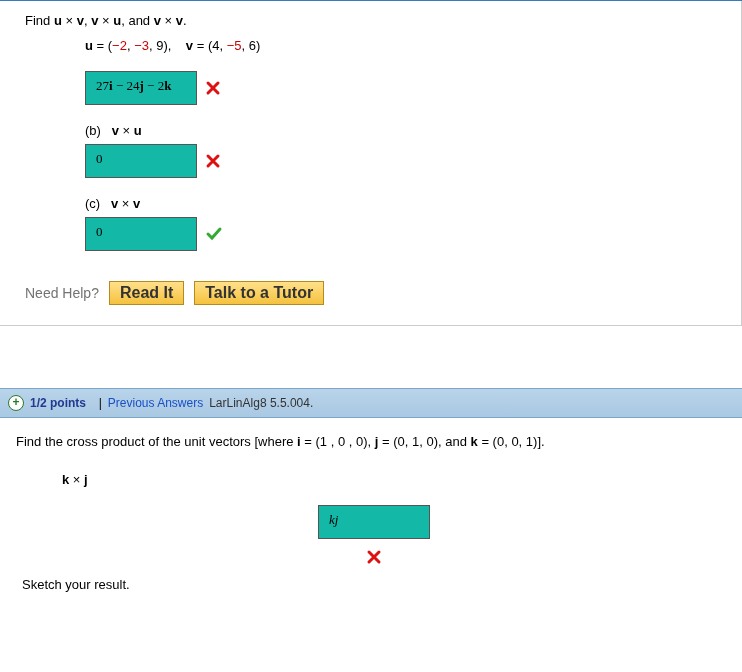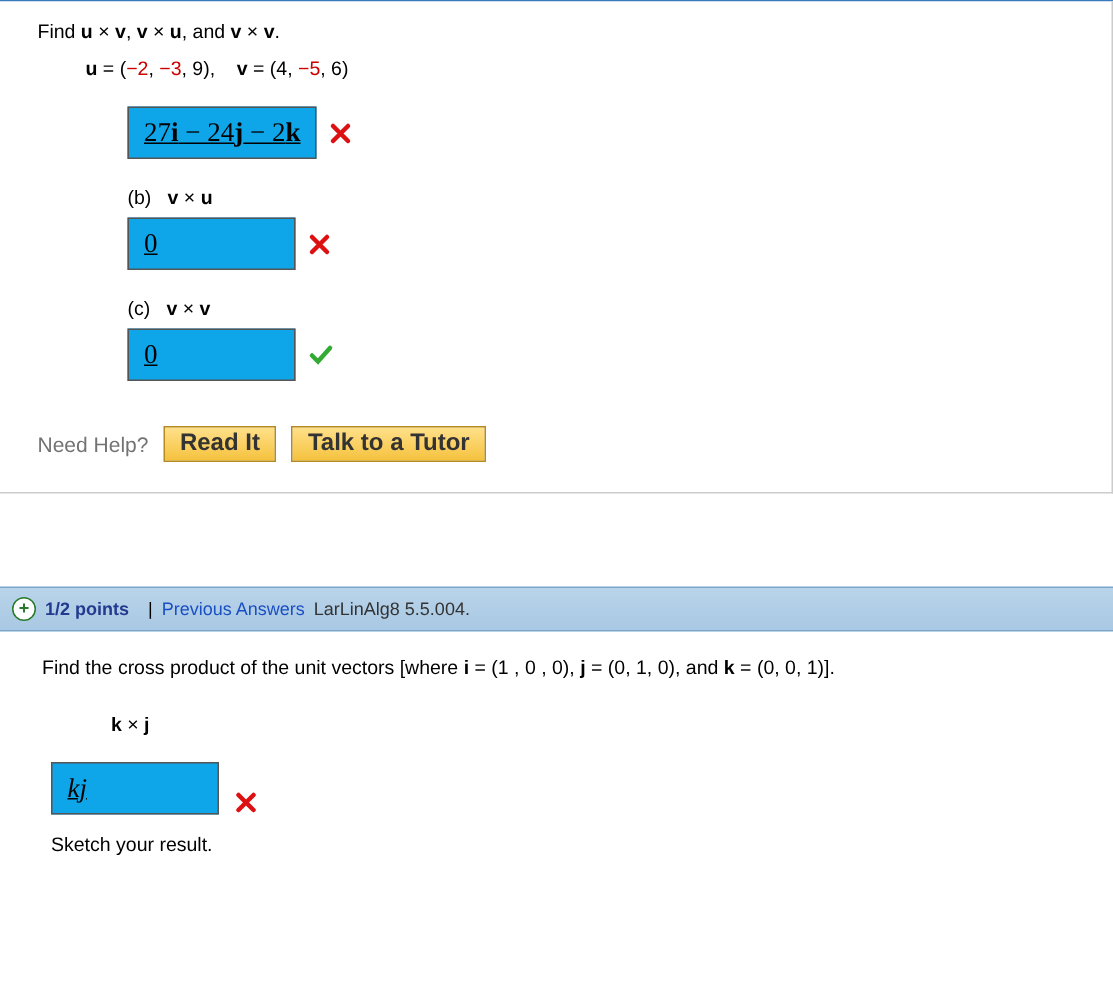--- a/index.html
+++ b/index.html
@@ -17,34 +17,33 @@
   .q1 {
     padding: 8px 14px 20px 25px;
     border-right: 1px solid #ccc;
     border-bottom: 1px solid #ccc;
     margin-bottom: 2px;
     background: #fff;
   }
   .prompt {
     margin: 4px 0 10px 0;
   }
-  .indent1 { margin-left: 32px; }
+  .indent1 { margin-left: 60px; }
   .part { margin-top: 18px; margin-left: 60px; }
   .part-label { margin-bottom: 6px; }
   .answer-row { display: flex; align-items: center; gap: 8px; }
   .answer-box {
     border: 1px solid #555;
     padding: 6px 10px;
     min-width: 90px;
     min-height: 20px;
     font-family: "Times New Roman", serif;
-    font-size: 18px;
-    background: #0ea5e9;
+    font-size: 13px;
+    background: #14b8a6;
     display: inline-block;
-    text-decoration: underline;
   }
   .serif { font-family: "Times New Roman", serif; }
   .icon-x svg { width: 16px; height: 16px; display:block; }
   .icon-check svg { width: 18px; height: 18px; display:block; }
   .need-help {
     margin-top: 30px;
     display: flex;
     align-items: center;
     gap: 10px;
   }
@@ -82,29 +81,29 @@
     font-weight: bold;
     font-size: 12px;
     line-height: 13px;
     text-align: center;
     display: inline-block;
   }
   .points { color: #223a8f; font-weight: bold; }
   .prev-link { color: #1a4fc4; }
   .src { color: #333; }
   .q2 {
-    padding: 14px 16px 20px 28px;
+    padding: 14px 16px 20px 16px;
   }
   .q2 .prompt2 {
     font-family: Verdana, sans-serif;
     font-size: 13px;
     line-height: 1.5;
   }
   .q2 .sub { margin-left: 46px; margin-top: 20px; font-family: Verdana, sans-serif; font-size:13px; }
-  .q2 .ans-row { margin-top: 18px; margin-left: 6px; display:flex; align-items:flex-end; gap:10px; }
+  .q2 .ans-row { margin-top: 18px; margin-left: 6px; display:flex; align-items:center; gap:10px;flex-direction:column; }
   .q2 .sketch { margin-top: 12px; margin-left: 6px; font-family: Verdana, sans-serif; font-size:13px; }
   b { font-weight: bold; }
 </style>
 </head>
 <body>
 
 <div class="hr-top"></div>
 
 <div class="q1">
 

